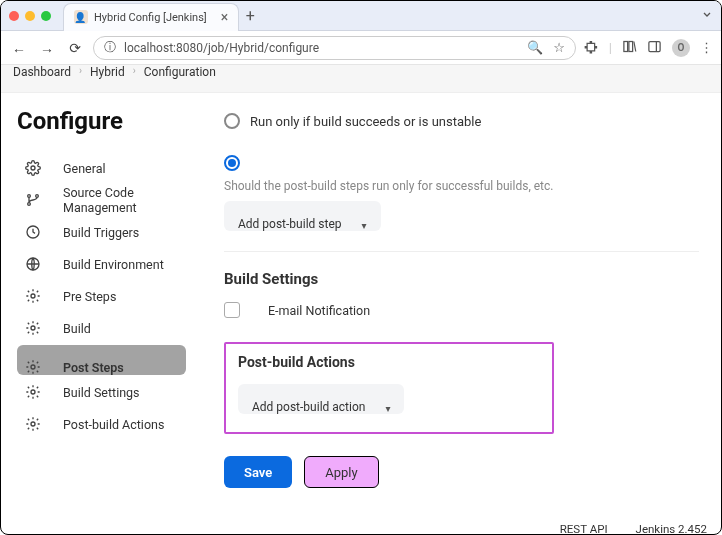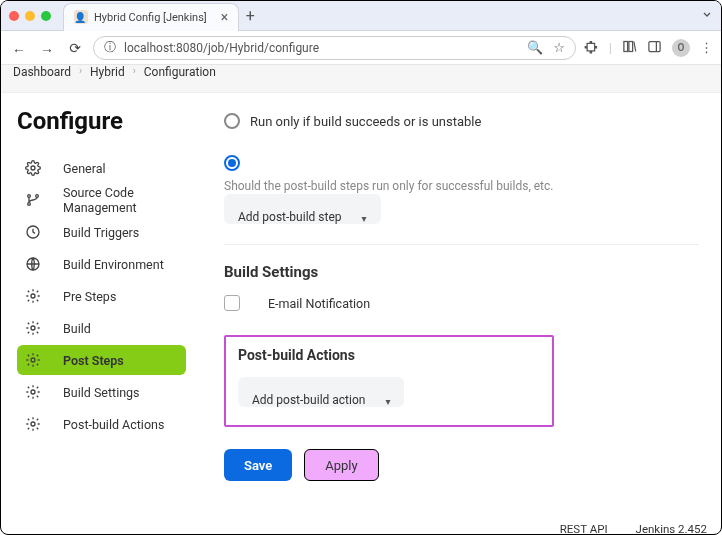--- a/index.html
+++ b/index.html
@@ -23,31 +23,31 @@
   .addr-trail { display:flex; gap:10px; align-items:center; color:#555; font-size:13px;}
   .avatar-circle { width:18px; height:18px; border-radius:50%; background:#d0d0d0; color:#666; display:inline-flex; align-items:center; justify-content:center; font-size:10px; font-weight:600;}
   
   .crumb-bar { display: flex; align-items: flex-start; height: 28px; padding: 0 12px; background: #f6f6f6; border-bottom: 1px solid #eee; font-size: 12px; color: #333; gap: 8px; }
   .crumb-sep { color: #aaa; font-size: 10px; }
   
   .content { display: flex; height: calc(535px - 30px - 34px - 28px - 24px); }
   .left { width: 195px; padding: 14px 10px 10px 16px; }
   .page-title { font-size: 24px; font-weight: 700; margin-bottom: 18px; color:#111;}
   .side-item { display: flex; align-items: center; gap: 22px; height: 30px; padding: 0 8px; border-radius: 6px; font-size: 12.5px; color: #333; cursor: pointer; margin-bottom: 2px;}
-  .side-item.active { background: #84cc16; font-weight: 600; }
+  .side-item.active { background: #a3a3a3; font-weight: 600; align-items: flex-end; }
   .side-icon { width: 16px; height: 16px; display: inline-flex; align-items:center; justify-content:center; color: #444; }
   .side-icon svg { width:16px; height:16px; }
   .right { flex: 1; padding: 12px 22px 10px 0; overflow-y:auto; }
   .right-inner { padding-left: 28px; }
   .radio-row { display: flex; align-items: center; gap: 10px; font-size: 13px; margin: 8px 0 26px; }
   .radio-row.second { margin-bottom: 8px;}
   .radio-outer { width: 16px; height: 16px; border-radius: 50%; border: 2px solid #888; display:inline-flex; align-items:center; justify-content:center;}
   .radio-outer.checked { border-color: #0b6adf; }
   .radio-dot { width: 8px; height: 8px; border-radius:50%; background:#0b6adf; }
-  .help-text { font-size: 12px; color: #888; margin-bottom: 1px; }
+  .help-text { font-size: 12px; color: #888; margin-bottom: 8px; }
   .dropdown-btn { display:inline-flex; align-items:flex-end; gap:20px; background:#f3f4f6; border-radius:6px; height:30px; padding:0 14px; font-size:12px; color:#333; cursor:pointer; }
   .hr { height:1px; background:#eee; margin: 20px 0 18px; }
   .section-h { font-size: 15px; font-weight: 700; margin-bottom: 14px; }
   .check-row { display:flex; align-items:center; gap:28px; font-size:12.5px; margin-bottom: 24px;}
   .checkbox { width:16px; height:16px; border:1.5px solid #aaa; border-radius:3px;}
   .highlight-box { border: 2px solid #c64fd3; border-radius: 2px; padding: 10px 12px 18px; width: 330px; margin-bottom: 22px;}
   .highlight-box .section-h { margin-bottom: 14px; font-size:14px;}
   .btn-row { display:flex; gap:12px; }
   .btn { height:32px; padding: 0 20px; border-radius:6px; font-size:13px; display:inline-flex; align-items:center; cursor:pointer; }
   .btn-primary { background:#0b6adf; color:#fff; font-weight:600; }

